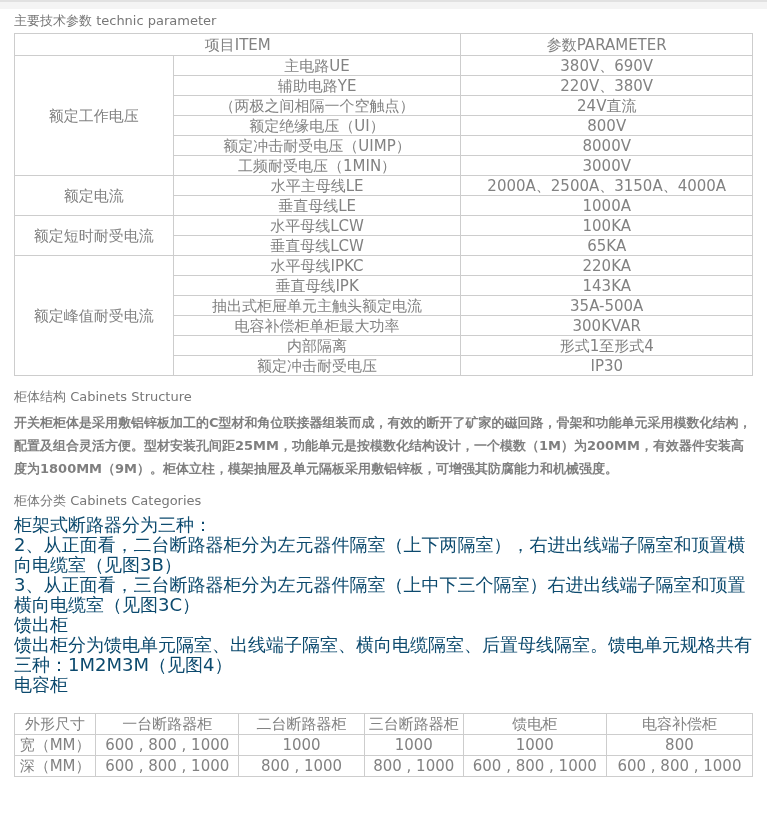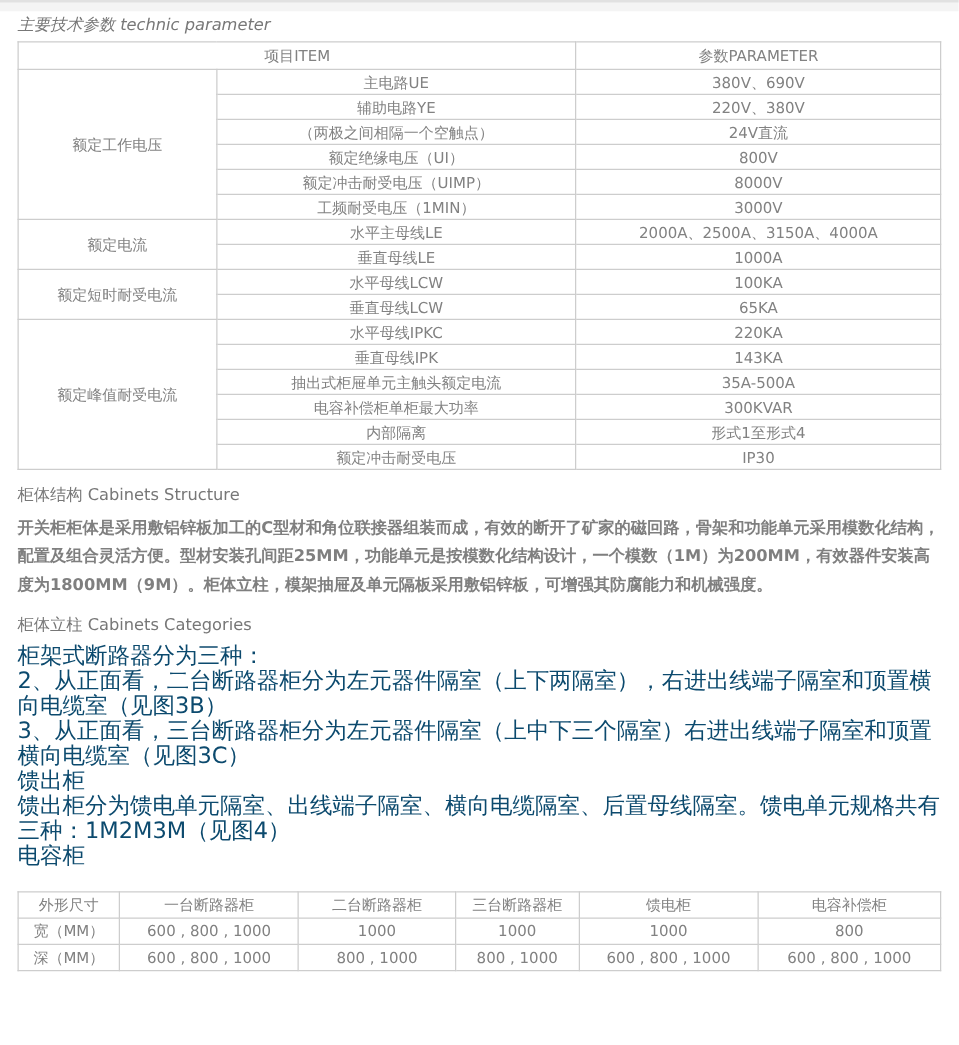--- a/index.html
+++ b/index.html
@@ -8,25 +8,25 @@
     width: 767px; height: 836px; overflow: hidden;
     font-family: "DejaVu Sans", "Liberation Sans", sans-serif;
     color: #7f7f7f;
   }
   .top-strip {
     height: 9px; background: #f4f4f4; border-top: 2px solid #e1e1e1;
   }
   .content { padding: 0 14px 0 14px; }
   .page-title {
     font-size: 13px; font-weight: normal; color: #777;
-    margin: 4px 0 5px 0; line-height: 15px; font-style: italic;
+    margin: 4px 0 5px 0; line-height: 15px;
   }
   table {
     width: 100%; border-collapse: collapse; table-layout: fixed;
-    font-size: 12px; color: #828282;
+    font-size: 15px; color: #828282;
   }
   td, th {
     border: 1px solid #cdcdcd; text-align: center; vertical-align: middle;
     font-weight: normal; height: 20px; line-height: 16px; padding: 1px 3px;
     overflow: hidden; white-space: nowrap;
   }
   .param-table th { height: 22px; }
   .section-title {
     font-size: 13px; font-weight: normal; color: #777;
     margin: 13px 0 7px 0; line-height: 15px;
@@ -128,21 +128,21 @@
         </tr>
       </tbody>
   </table>
 
   <div>
       <div class="section-a">
         <h3 class="section-title">柜体结构 Cabinets Structure</h3>
         <p>开关柜柜体是采用敷铝锌板加工的C型材和角位联接器组装而成，有效的断开了矿家的磁回路，骨架和功能单元采用模数化结构，配置及组合灵活方便。型材安装孔间距25MM，功能单元是按模数化结构设计，一个模数（1M）为200MM，有效器件安装高度为1800MM（9M）。柜体立柱，模架抽屉及单元隔板采用敷铝锌板，可增强其防腐能力和机械强度。</p>
       </div>
       <div class="section-b">
-        <h3 class="section-title">柜体立柱 Cabinets Categories</h3>
+        <h3 class="section-title">柜体分类 Cabinets Categories</h3>
         <p>柜架式断路器分为三种：</p>
         <p>2、从正面看，二台断路器柜分为左元器件隔室（上下两隔室），右进出线端子隔室和顶置横向电缆室（见图3B）</p>
         <p>3、从正面看，三台断路器柜分为左元器件隔室（上中下三个隔室）右进出线端子隔室和顶置横向电缆室（见图3C）</p>
         <p>馈出柜</p>
         <p>馈出柜分为馈电单元隔室、出线端子隔室、横向电缆隔室、后置母线隔室。馈电单元规格共有三种：1M2M3M（见图4）</p>
         <p>电容柜</p>
       </div>
     </div>
 
   <table class="size-table">

